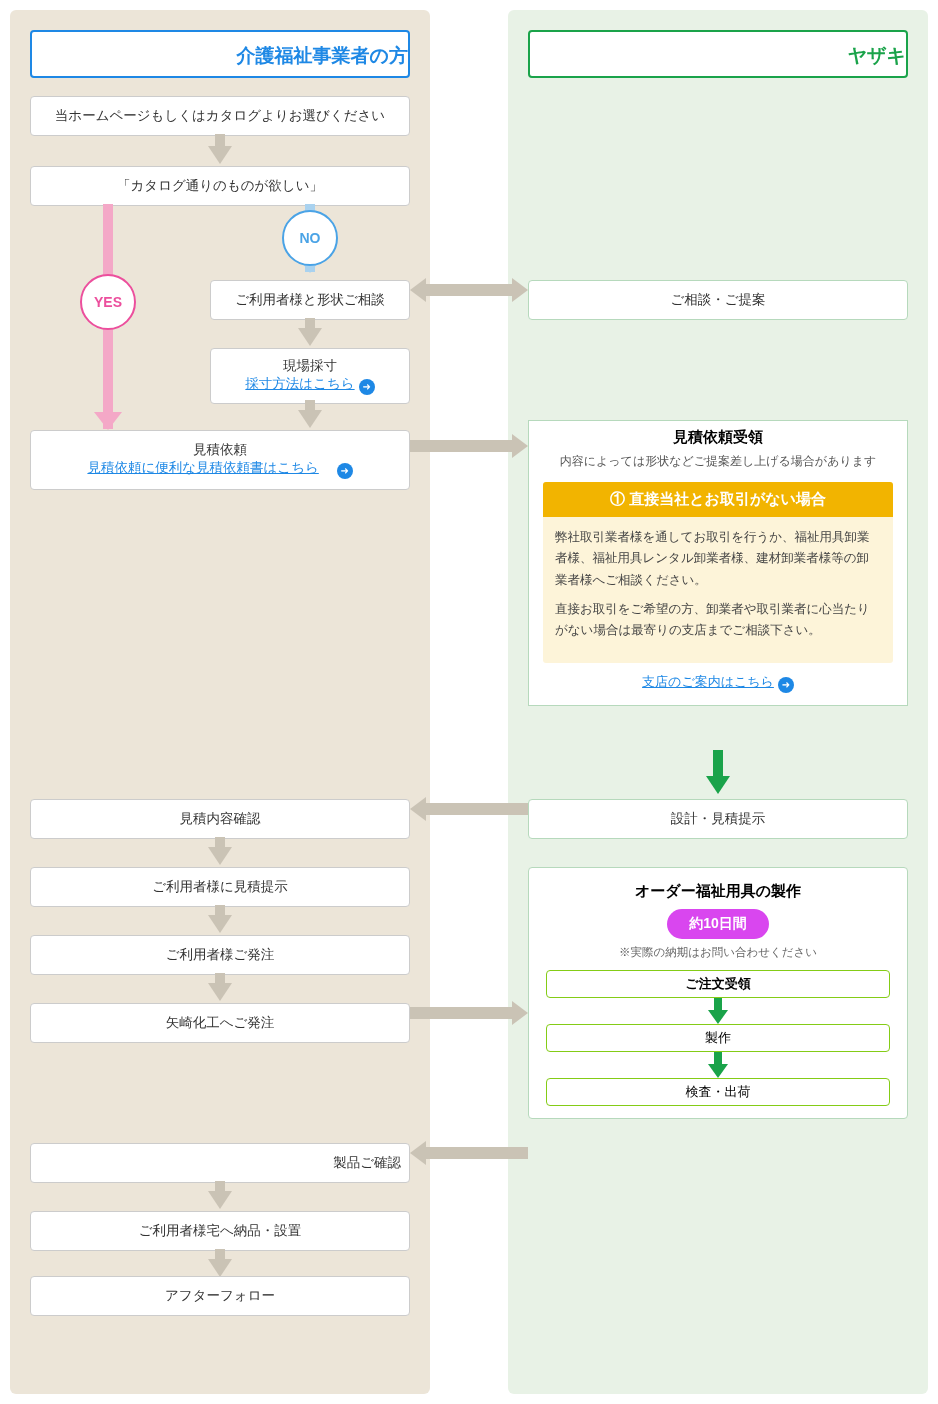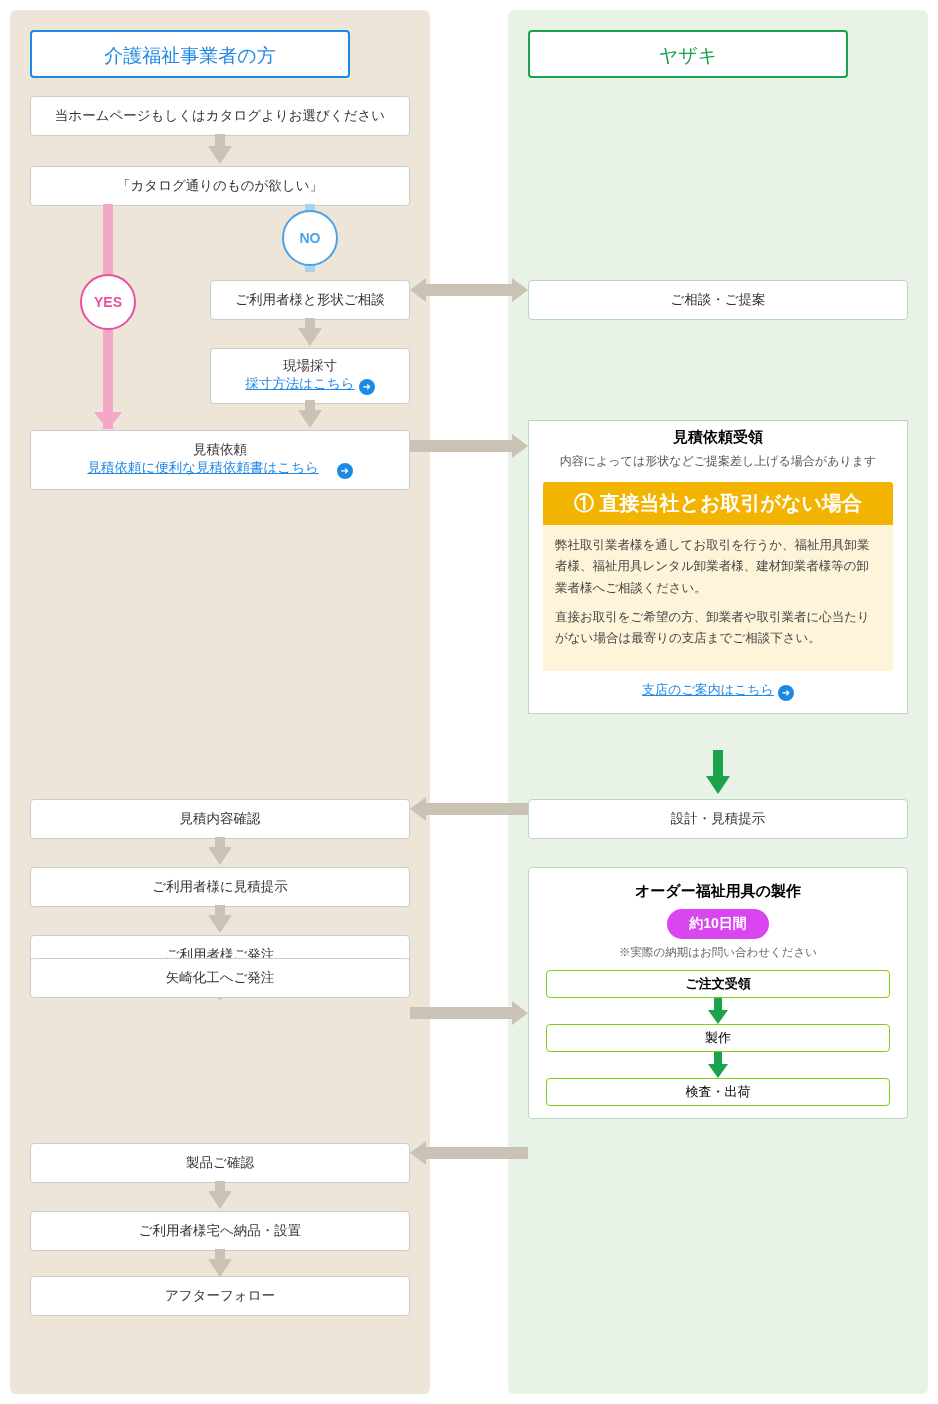--- a/index.html
+++ b/index.html
@@ -5,23 +5,23 @@
   * { box-sizing: border-box; margin: 0; padding: 0; }
   body { font-family: "Hiragino Kaku Gothic Pro", "Meiryo", sans-serif; background: #fff; }
 
   .wrap { position: relative; width: 938px; height: 1404px; margin: 0 auto; }
 
   .col { position: absolute; top: 10px; bottom: 10px; border-radius: 6px; }
   .col-left  { left: 10px;  width: 420px; background: #ece5d8; }
   .col-right { right: 10px; width: 420px; background: #e8f2e6; }
 
   .header {
-    position: absolute; top: 20px; width: 320px; left: 20px;
-    height: 48px; line-height: 48px; text-align: center;
-    background: #fff; border-radius: 4px; font-size: 19px; font-weight: 400;
+    position: absolute; top: 20px; width: 380px; left: 20px;
+    height: 48px; line-height: 48px; text-align: right;
+    background: #fff; border-radius: 4px; font-size: 19px; font-weight: 700;
   }
   .header-left  { border: 2px solid #1e88e5; color: #1e88e5; }
   .header-right { border: 2px solid #1aa34a; color: #1aa34a; }
 
   .box {
     position: absolute; background: #fff; border: 1px solid #ccc; border-radius: 4px;
     text-align: center; padding: 10px 8px; font-size: 13.5px; color: #333;
   }
   .box-left  { left: 20px;  width: 380px; }
   .box-right { left: 20px;  width: 380px; }
@@ -82,21 +82,21 @@
   
   .bigbox {
     position:absolute; left:20px; width:380px; background:#fff; border:1px solid #b6d9bc;
     border-radius:0; padding:7px 14px 12px; font-size:13px;
   }
   .bigbox h4 { text-align:center; font-size:15px; margin-bottom:6px; }
   .bigbox .sub { text-align:center; font-size:12px; color:#555; margin-bottom:12px; }
   .notice { background:#fdf4d9; border-radius:3px; padding:0 12px 14px; }
   .notice-hdr {
     background:#f2b400; color:#fff; font-weight:bold; text-align:center;
-    padding:8px 4px; font-size:20px; margin:0 -12px 10px; border-radius:3px 3px 0 0;
+    padding:8px 4px; font-size:15px; margin:0 -12px 10px; border-radius:3px 3px 0 0;
   }
   .notice-hdr::before { content:"① "; }
   .notice p { font-size:12.5px; line-height:1.7; margin-bottom:8px; color:#444; }
   .bigbox .blink { text-align:center; margin-top:10px; }
 
   
   .mfg {
     position:absolute; left:20px; width:380px; background:#fff; border:1px solid #b6d9bc;
     border-radius:4px; padding:14px 10px 12px; text-align:center;
   }
@@ -164,23 +164,23 @@
     <div class="arr" style="left:198px;top:837px;"></div>
 
     <div class="box box-left" style="top:857px;">ご利用者様に見積提示</div>
     <div class="arr-shaft" style="left:205px;top:895px;width:10px;height:10px;"></div>
     <div class="arr" style="left:198px;top:905px;"></div>
 
     <div class="box box-left" style="top:925px;">ご利用者様ご発注</div>
     <div class="arr-shaft" style="left:205px;top:963px;width:10px;height:10px;"></div>
     <div class="arr" style="left:198px;top:973px;"></div>
 
-    <div class="box box-left" style="top:948px;">矢崎化工へご発注</div>
-
-    <div class="box box-left" style="top:1133px;">製品ご確認</div>
+    <div class="box box-left" style="top:993px;">矢崎化工へご発注</div>
+
+    <div class="box box-left" style="top:1133px;text-align:right;">製品ご確認</div>
     <div class="arr-shaft" style="left:205px;top:1171px;width:10px;height:10px;"></div>
     <div class="arr" style="left:198px;top:1181px;"></div>
 
     <div class="box box-left" style="top:1201px;">ご利用者様宅へ納品・設置</div>
     <div class="arr-shaft" style="left:205px;top:1239px;width:10px;height:10px;"></div>
     <div class="arr" style="left:198px;top:1249px;"></div>
 
     <div class="box box-left" style="top:1266px;">アフターフォロー</div>
   </div>
 

